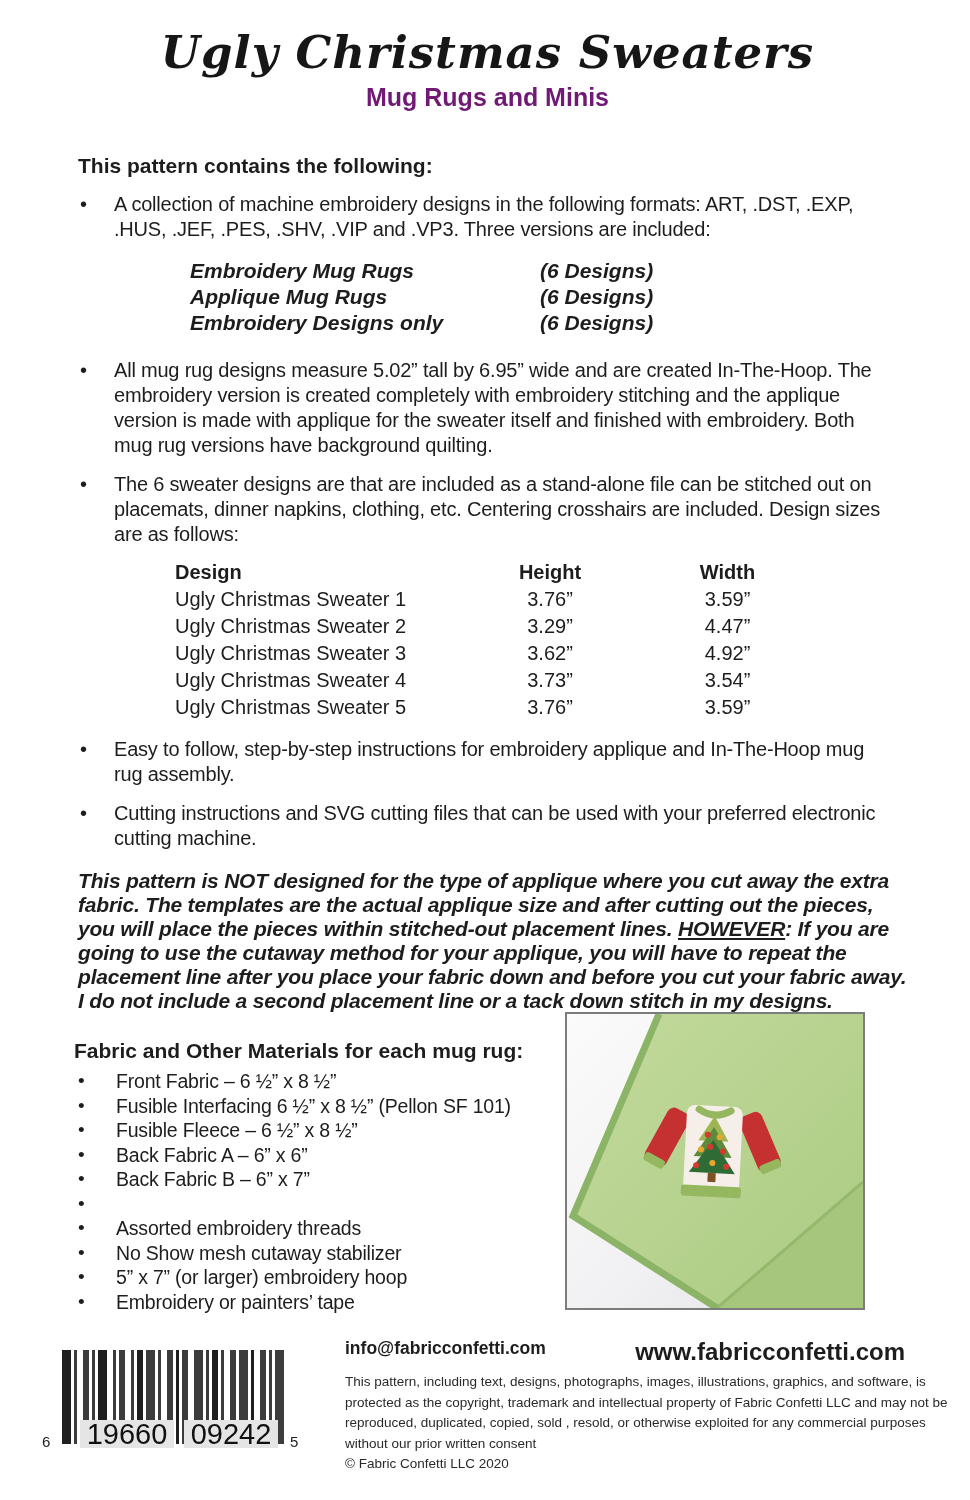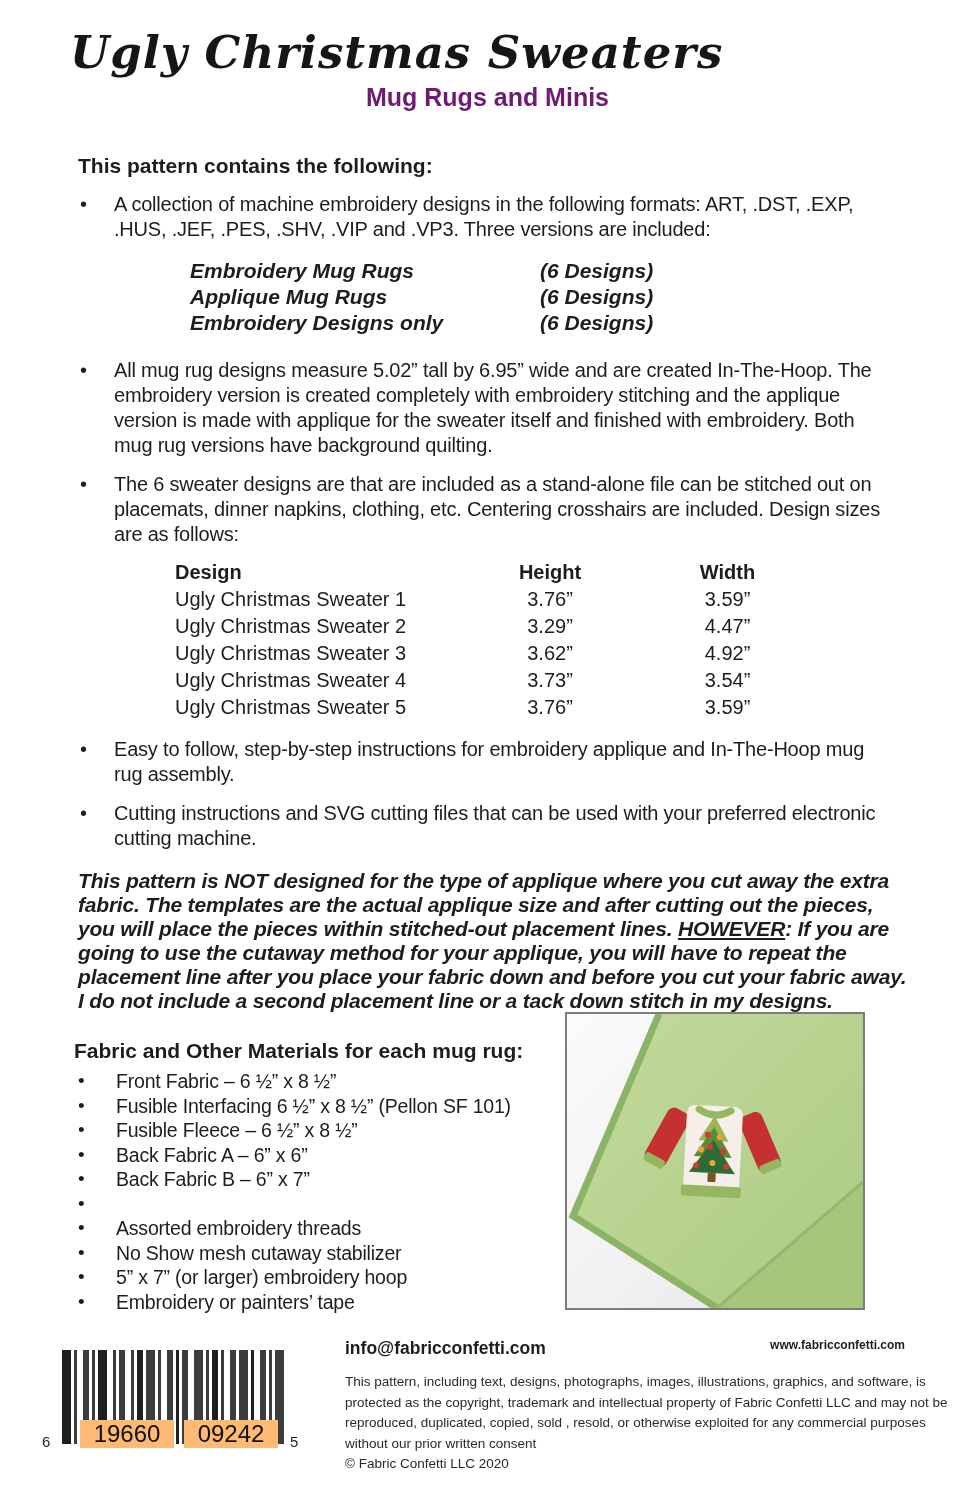--- a/index.html
+++ b/index.html
@@ -1,21 +1,21 @@
 <!DOCTYPE html>
 <html><head>
 <meta charset="utf-8">
 <style>
   * { margin:0; padding:0; box-sizing:border-box; }
   html,body { width:970px; height:1500px; background:#ffffff; overflow:hidden;
               font-family:"Liberation Sans", sans-serif; color:#1d1d1d; }
   .page { position:relative; width:970px; height:1500px; padding:26px 65px 0 70px; }
 
   
-  .title { font-family:"DejaVu Serif", serif; font-style:italic;
+  .title { text-align:center; font-family:"DejaVu Serif", serif; font-style:italic;
            font-weight:bold; font-size:45px; letter-spacing:1px; color:#161616; }
   .subtitle { text-align:center; font-weight:bold; font-size:25px; margin-top:4px; color:#701a75; }
 
   
   .h-section { font-weight:bold; font-size:21px; margin:42px 0 4px 8px; }
   .bullet { display:flex; margin-top:14px; }
   .bullet .dot { width:44px; padding-left:10px; font-size:20px; line-height:25px; }
   .bullet .btxt { width:782px; font-size:20px; line-height:25px; letter-spacing:-0.2px; }
 
   .versions { margin:16px 0 6px 120px; }
@@ -41,33 +41,33 @@
   .mrow .dot { width:46px; padding-left:8px; font-size:19px; line-height:24.5px; }
   .mrow .mtxt { width:445px; font-size:19.5px; line-height:24.5px; letter-spacing:-0.2px; }
 
   
   .photo { position:absolute; left:565px; top:1012px; width:300px; height:298px;
            border:2px solid #7c7c7c; background:linear-gradient(135deg,#fbfbfb 0%,#f1f1f3 55%,#e2e2e7 100%); }
   .photo svg { display:block; width:100%; height:100%; }
 
   
   .email   { position:absolute; left:345px; top:1338px; font-weight:bold; font-size:17.5px; }
-  .website { position:absolute; right:65px; top:1338px; font-weight:bold; font-size:12px; }
+  .website { position:absolute; right:65px; top:1338px; font-weight:bold; font-size:24px; }
   .legal   { position:absolute; left:345px; top:1372px; width:605px; font-size:13.5px;
              line-height:20.5px; color:#2a2a2a; }
   .copyright { margin-top:0; }
 
   
   .barcode { position:absolute; left:40px; top:1346px; width:260px; height:118px; }
   .bars { position:absolute; left:22px; top:4px; height:94px; display:flex; }
   .bars .bar { height:94px; background:#3c3c3c; }
   .bars .bar:nth-child(8n+1) { background:#1f1f1f; }
   .bars .gap { height:94px; background:transparent; }
-  .digit-strip { position:absolute; height:28px; bottom:16px; background:#fdba74;
-                 font-size:24px; text-align:center; line-height:28px; color:#111; }
+  .digit-strip { position:absolute; height:28px; bottom:16px; background:#e5e5e5;
+                 font-size:29px; text-align:center; line-height:28px; color:#111; }
   .strip1 { left:40px; width:94px; }
   .strip2 { left:144px; width:94px; }
   .bc-prefix { position:absolute; left:2px;  bottom:14px; font-size:15px; }
   .bc-suffix { position:absolute; left:250px; bottom:14px; font-size:15px; }
 </style>
 </head>
 <body>
 
 <div class="page">
 

